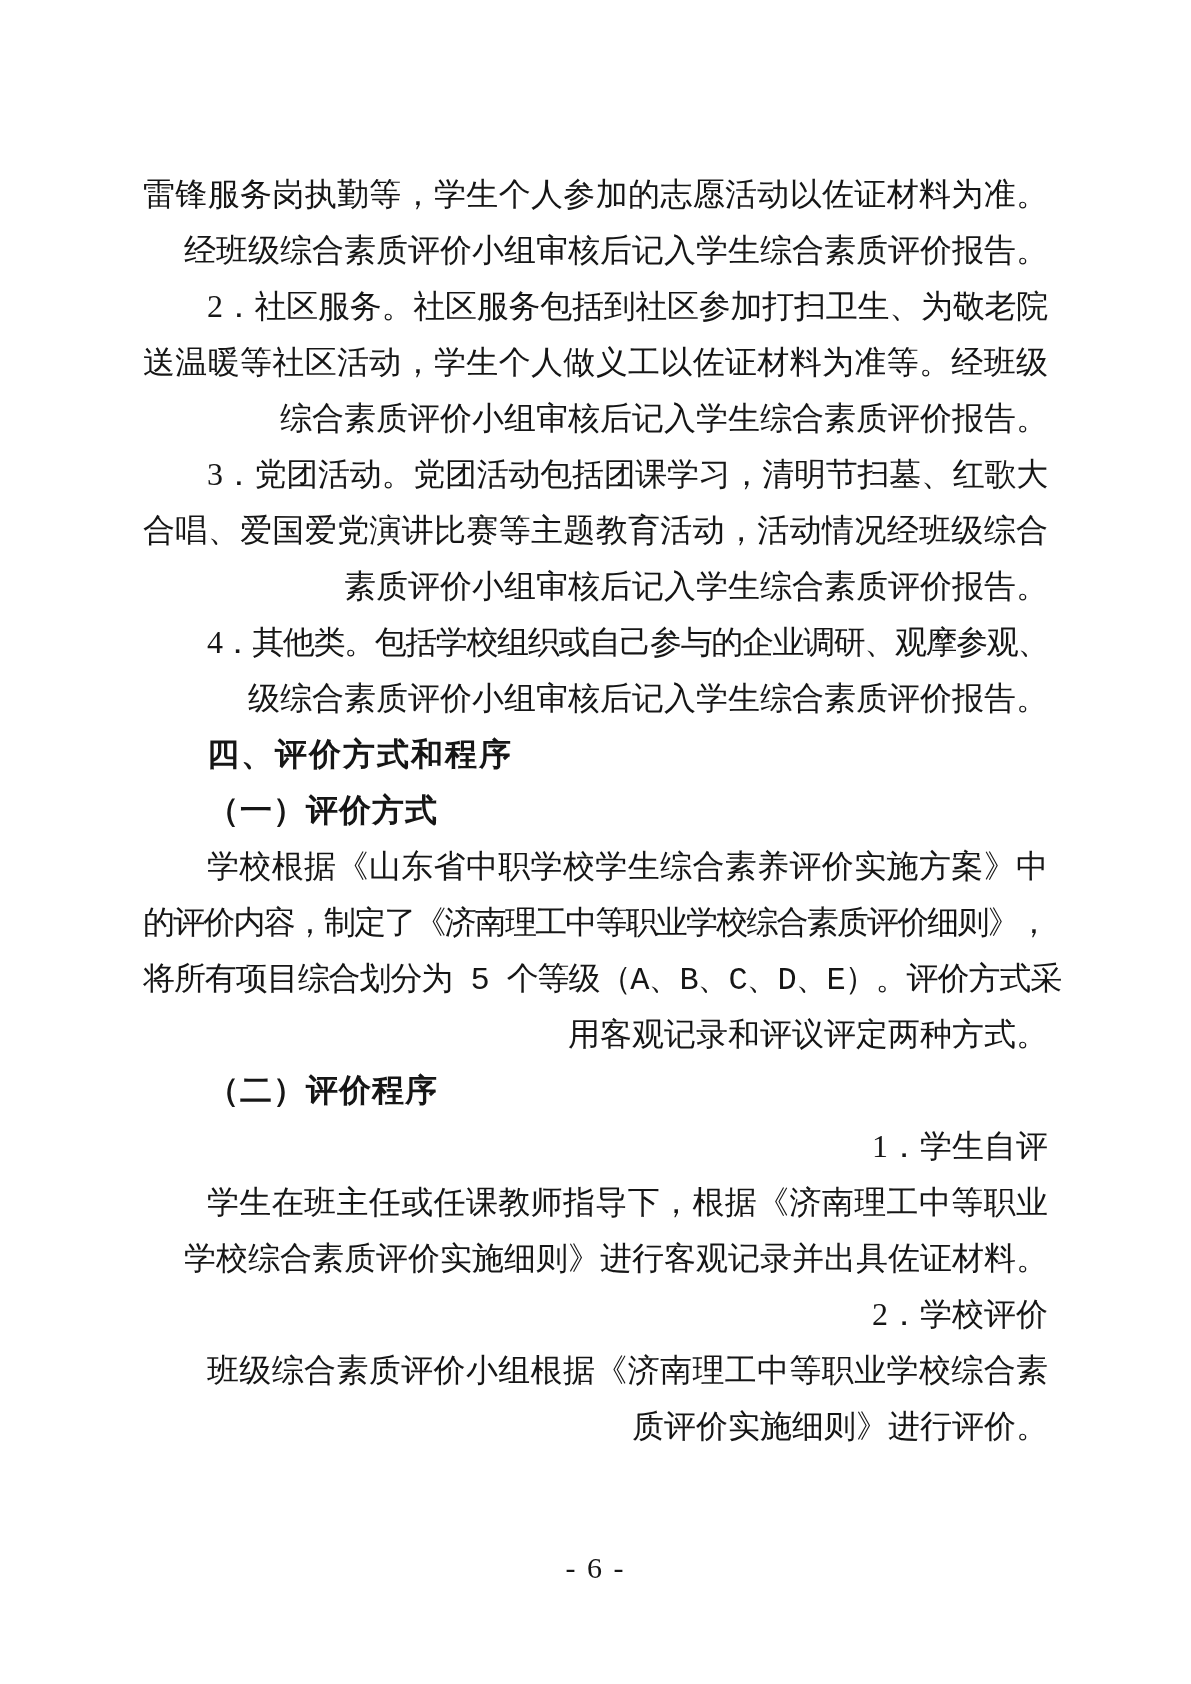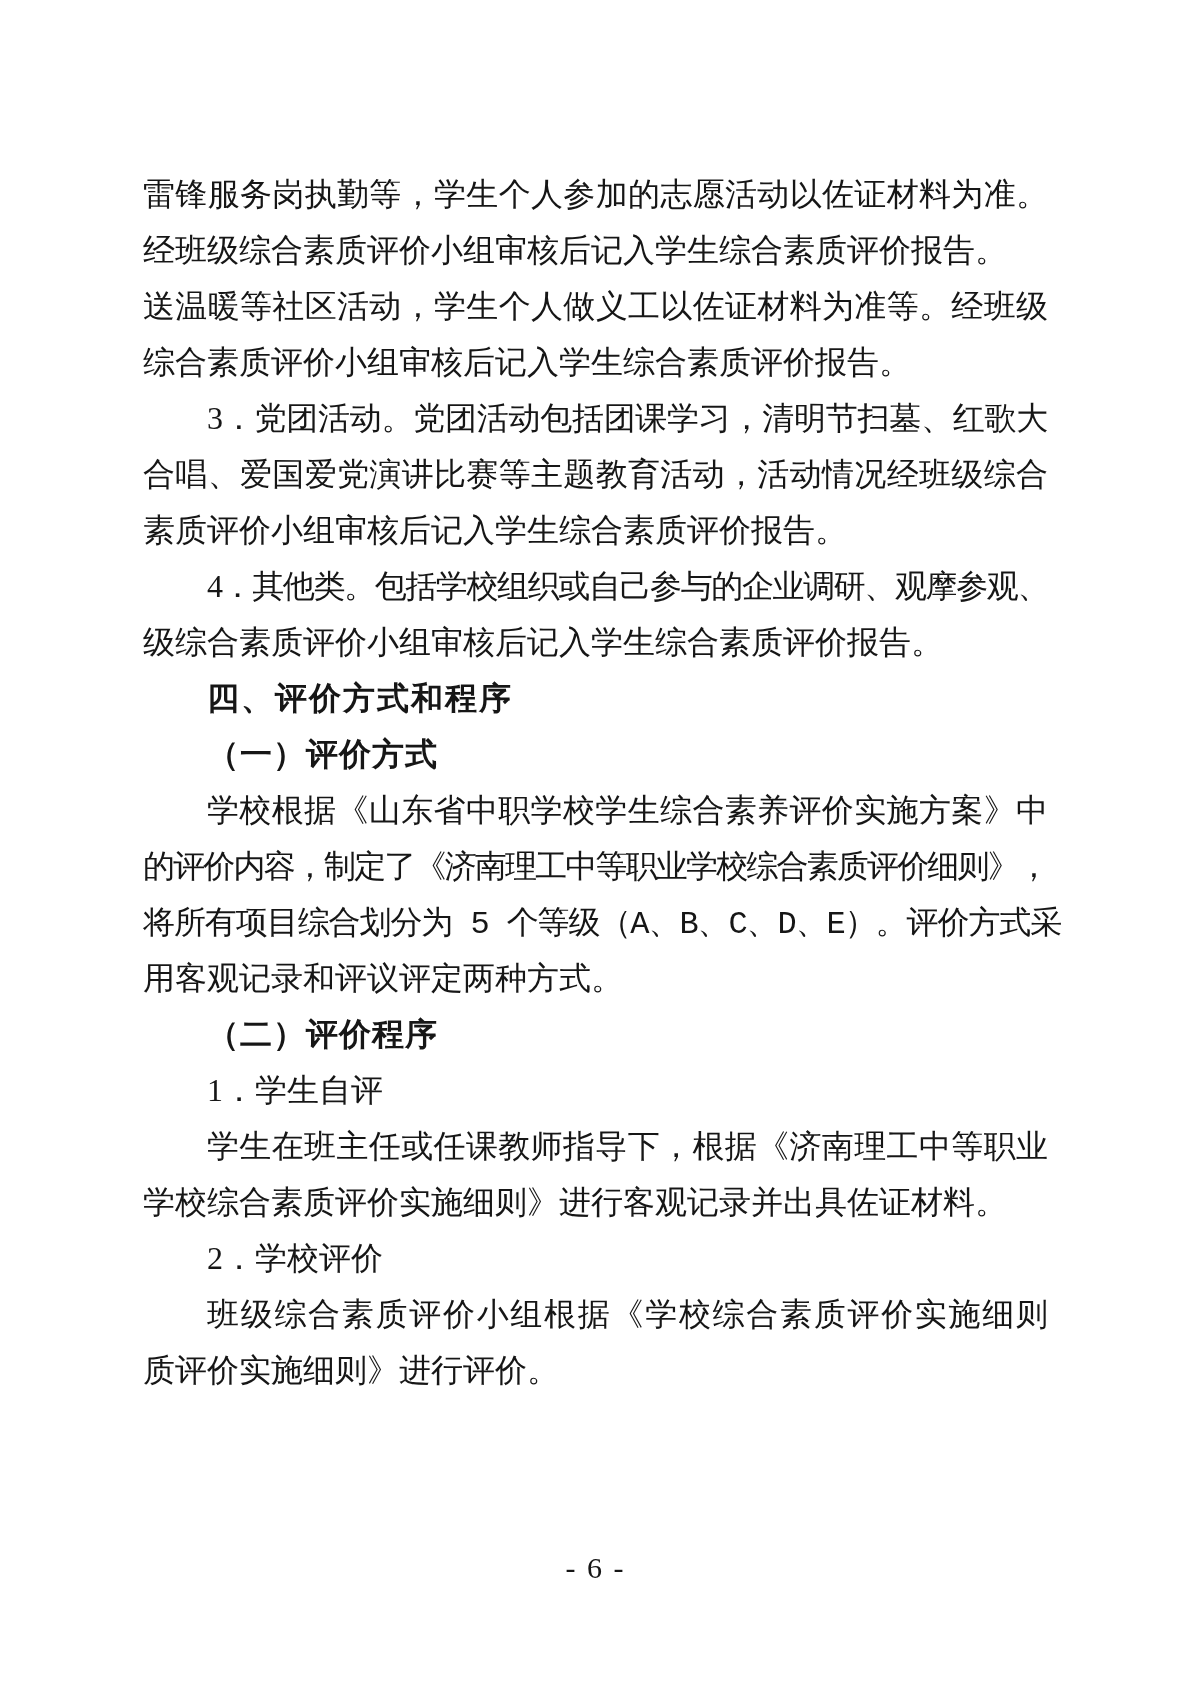--- a/index.html
+++ b/index.html
@@ -30,20 +30,21 @@
   .line.full{
     text-align:justify;
     text-align-last:justify;
   }
   .line.indent{
     padding-left:64px; 
   }
   .line.body{
     font-family:"Liberation Serif", serif;
     font-weight:400;
+    text-align:right;
   }
   .line.heading-hei{
     font-family:"Liberation Sans", sans-serif;
     font-weight:700;
     letter-spacing:2px;
   }
   .line.heading-kai{
     font-family:"Liberation Serif", serif;
     font-weight:700;
     letter-spacing:1px;
@@ -61,37 +62,38 @@
     letter-spacing:2px;
   }
 </style>
 </head>
 <body>
 
 <div class="page">
   <div class="content" id="doc-content">
       <div class="line body full"><span>雷锋服务岗执勤等，学生个人参加的志愿活动以佐证材料为准。</span></div>
       <div class="line body"><span>经班级综合素质评价小组审核后记入学生综合素质评价报告。</span></div>
+      <div class="line body full indent"><span style="letter-spacing: -0.259259px;">2．社区服务。社区服务包括到社区参加打扫卫生、为敬老院</span></div>
       <div class="line body full"><span>送温暖等社区活动，学生个人做义工以佐证材料为准等。经班级</span></div>
       <div class="line body"><span>综合素质评价小组审核后记入学生综合素质评价报告。</span></div>
       <div class="line body full indent"><span style="letter-spacing: -0.259259px;">3．党团活动。党团活动包括团课学习，清明节扫墓、红歌大</span></div>
       <div class="line body full"><span>合唱、爱国爱党演讲比赛等主题教育活动，活动情况经班级综合</span></div>
       <div class="line body"><span>素质评价小组审核后记入学生综合素质评价报告。</span></div>
       <div class="line body full indent"><span style="letter-spacing: -1.39286px;">4．其他类。包括学校组织或自己参与的企业调研、观摩参观、</span></div>
       <div class="line body"><span>级综合素质评价小组审核后记入学生综合素质评价报告。</span></div>
       <div class="line heading-hei indent"><span>四、评价方式和程序</span></div>
       <div class="line heading-kai indent"><span>（一）评价方式</span></div>
       <div class="line body full indent"><span>学校根据《山东省中职学校学生综合素养评价实施方案》中</span></div>
       <div class="line body full"><span style="letter-spacing: -1.83333px;">的评价内容，制定了《济南理工中等职业学校综合素质评价细则》，</span></div>
       <div class="line body full"><span style="letter-spacing: -1.07434px; font-family: Liberation Mono, monospace;">将所有项目综合划分为 5 个等级（A、B、C、D、E）。评价方式采</span></div>
       <div class="line body"><span>用客观记录和评议评定两种方式。</span></div>
       <div class="line heading-kai indent"><span>（二）评价程序</span></div>
       <div class="line body indent"><span>1．学生自评</span></div>
       <div class="line body full indent"><span>学生在班主任或任课教师指导下，根据《济南理工中等职业</span></div>
       <div class="line body"><span>学校综合素质评价实施细则》进行客观记录并出具佐证材料。</span></div>
       <div class="line body indent"><span>2．学校评价</span></div>
-      <div class="line body full indent"><span>班级综合素质评价小组根据《学校综合素质评价实施细则</span></div>
+      <div class="line body full indent"><span>班级综合素质评价小组根据《济南理工中等职业学校综合素</span></div>
       <div class="line body"><span>质评价实施细则》进行评价。</span></div>
     </div>
   <div class="footer">
     <span>- 6 -</span>
   </div>
 </div>
 
 </body></html>

